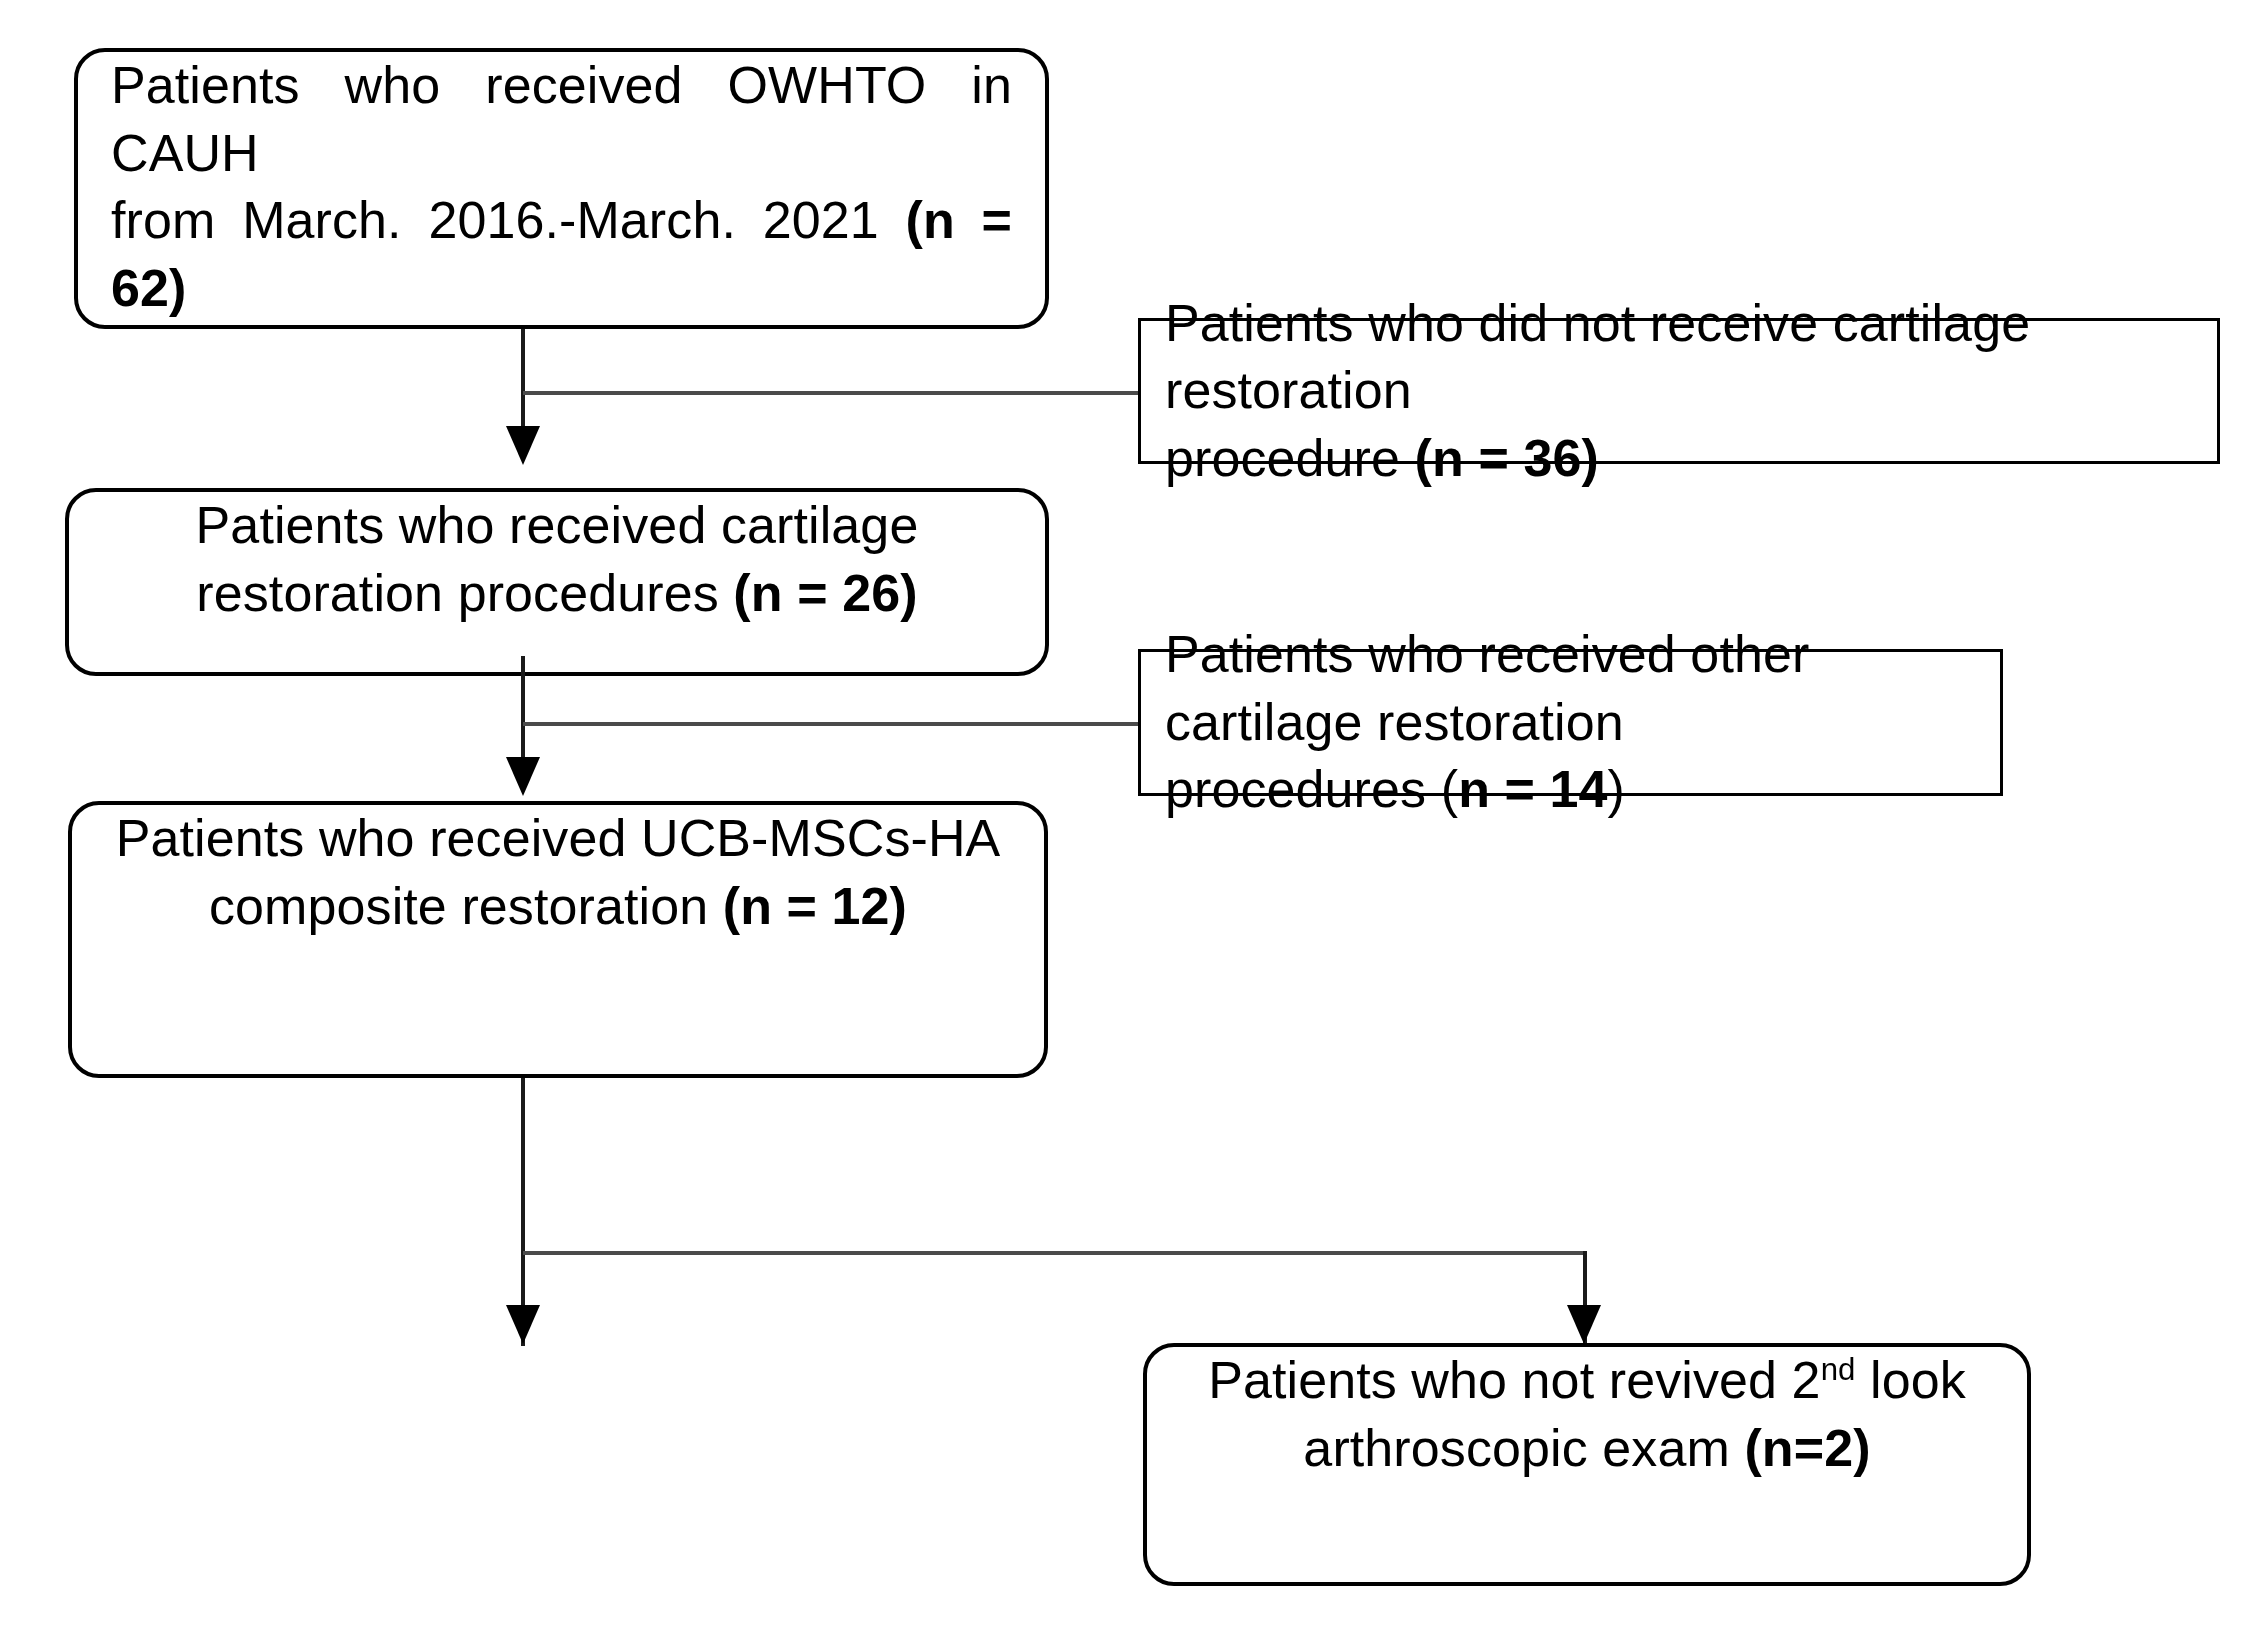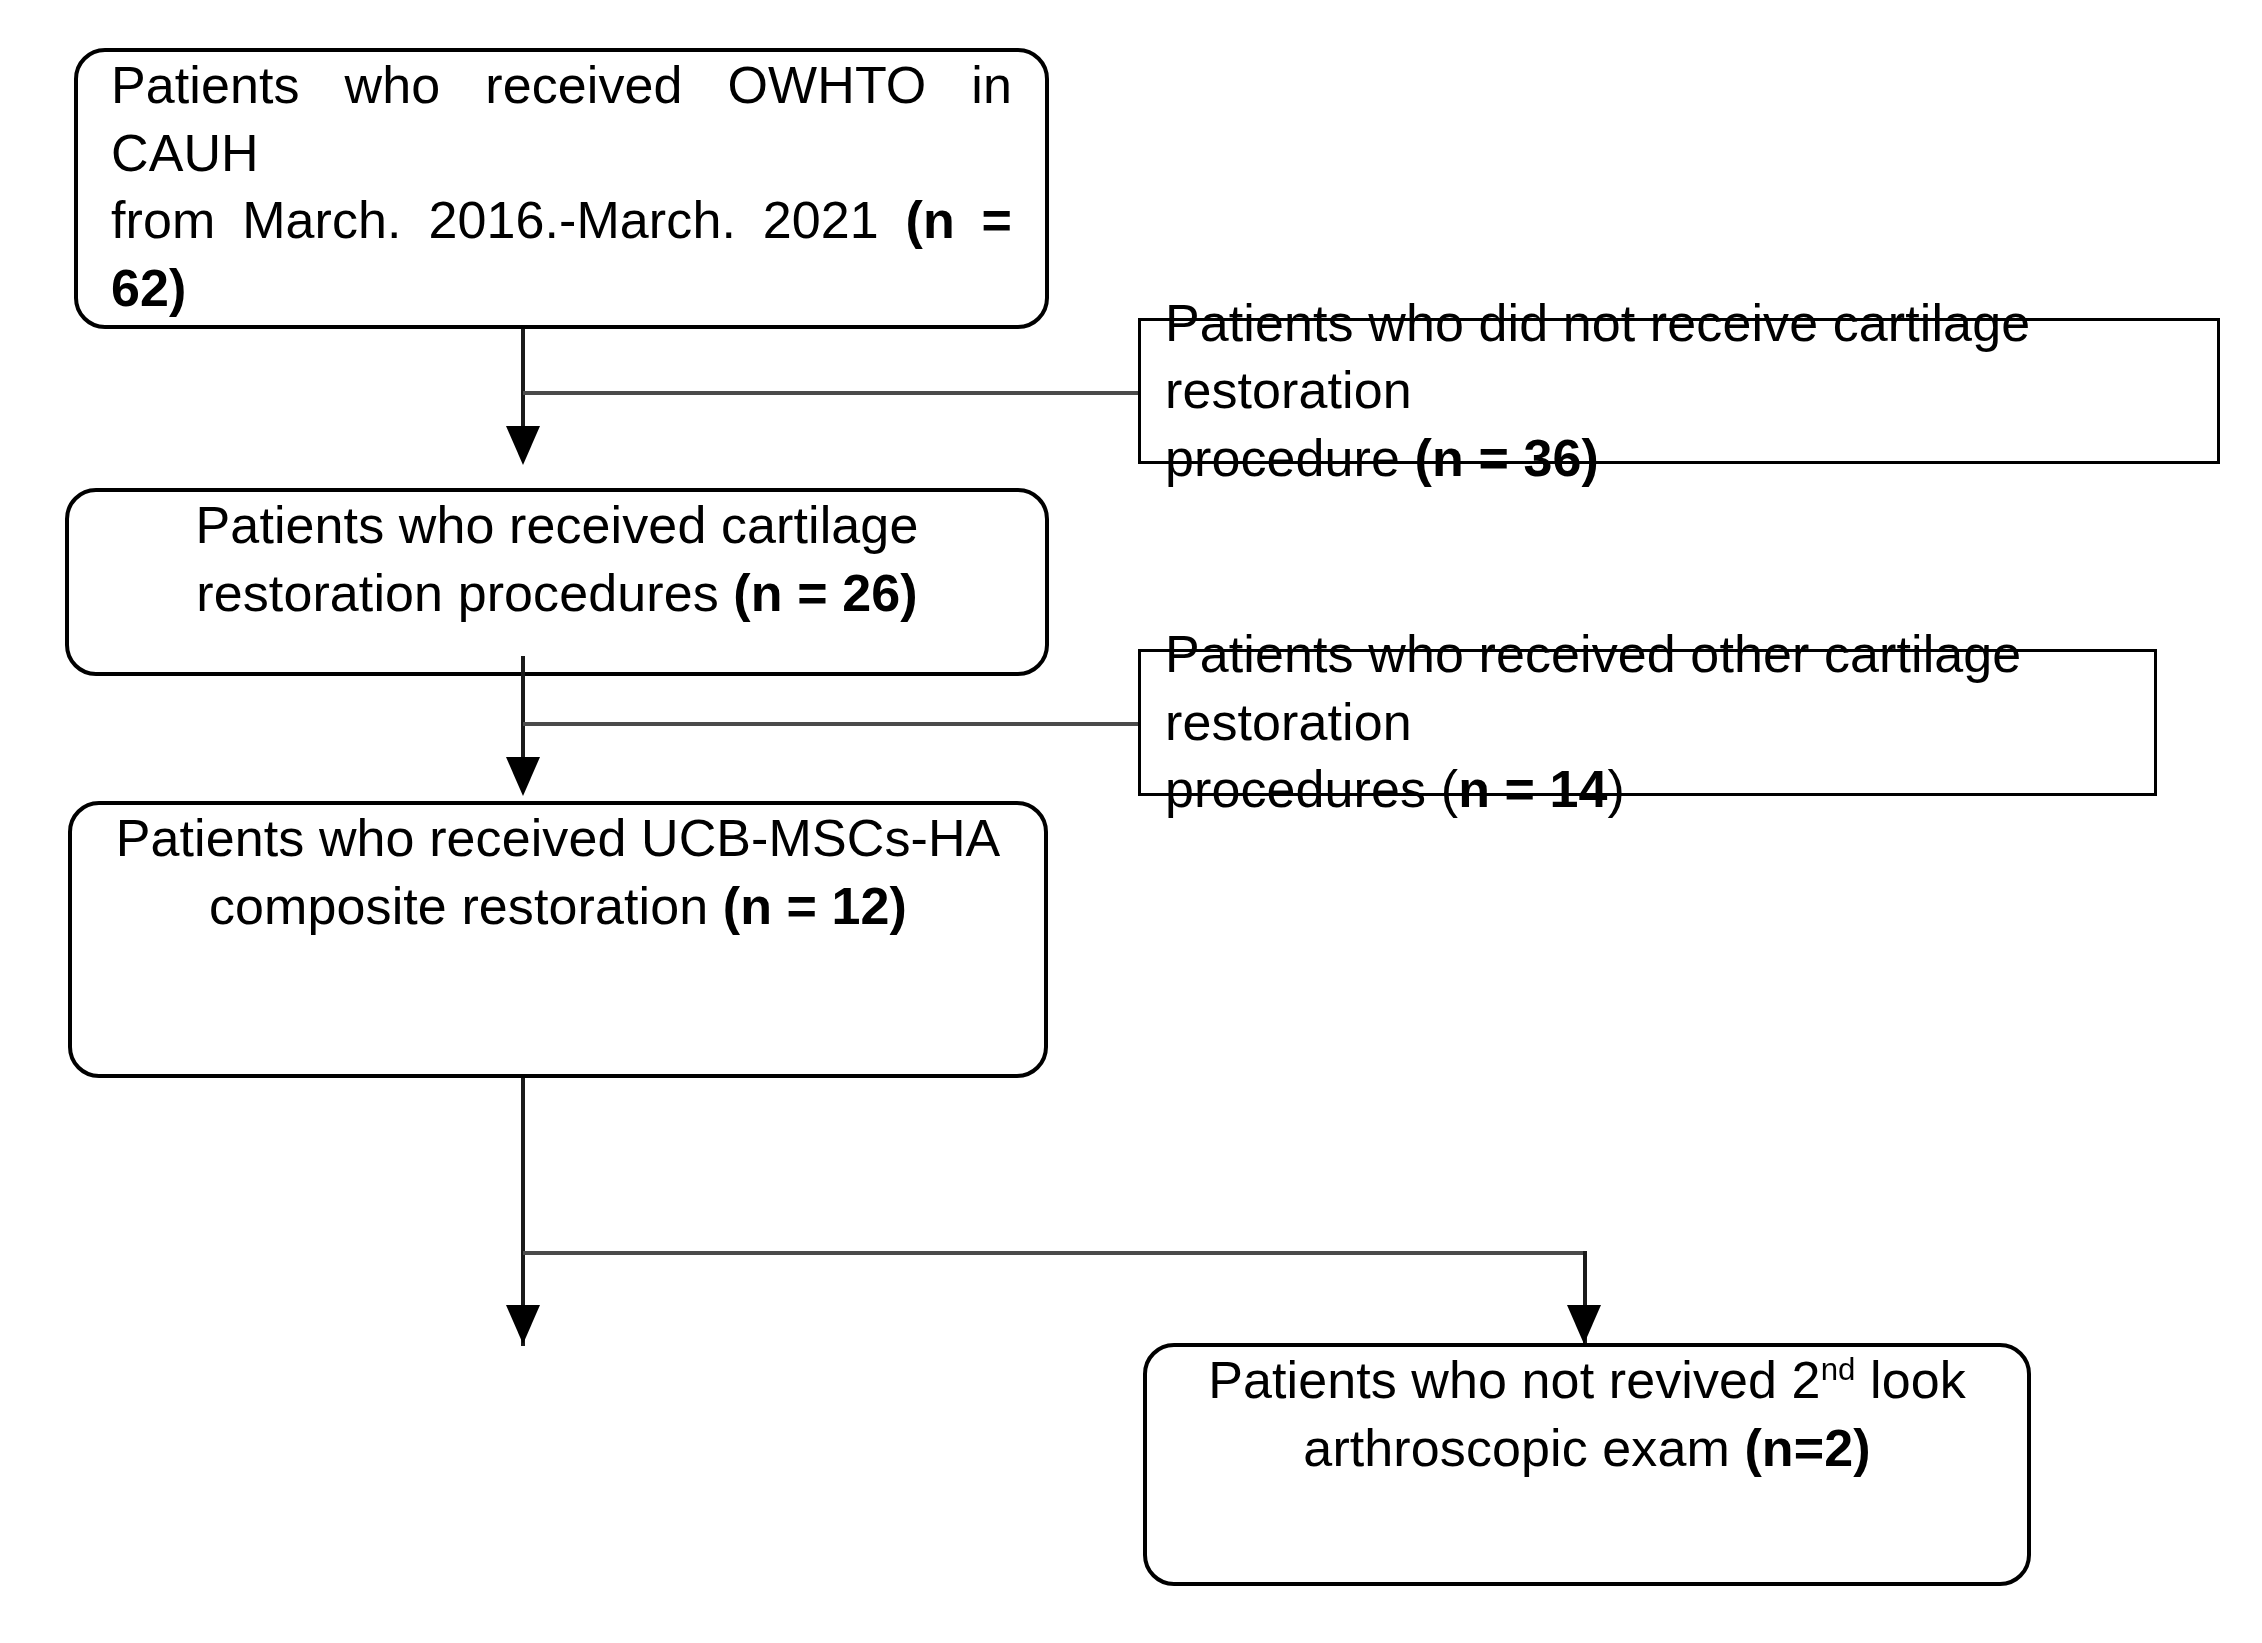--- a/index.html
+++ b/index.html
@@ -112,21 +112,21 @@
 
   <div class="node rounded" style="left:65px; top:468px; width:984px; height:188px;margin-top:20px;">
     <div class="node-text center"><span>Patients who received cartilage</span><br><span>restoration procedures </span><b>(n = 26)</b></div>
   </div>
 
   <div class="vline" style="left:521px; top:656px; width:3.7px; height:105px;"></div>
   <div class="arrow-down" style="left:506px; top:757px;"></div>
 
   <div class="hline" style="left:523px; top:722px; width:617px;"></div>
 
-  <div class="node square" style="left:1138px; top:649px; width:1019px; height:147px;">
+  <div class="node square" style="left:1138px; top:649px; width:865px; height:147px;">
     <div class="node-text"><span>Patients who received other cartilage restoration</span><br><span>procedures </span><span>(</span><b>n = 14</b><span>)</span></div>
   </div>
 
   <div class="node rounded" style="left:68px; top:801px; width:980px; height:277px;">
     <div class="node-text center"><span>Patients who received UCB-MSCs-HA</span><br><span>composite restoration </span><b>(n = 12)</b></div>
   </div>
 
   <div class="vline" style="left:521px; top:1078px; width:3.7px; height:268px;"></div>
   <div class="arrow-down" style="left:506px; top:1305px;"></div>
 

